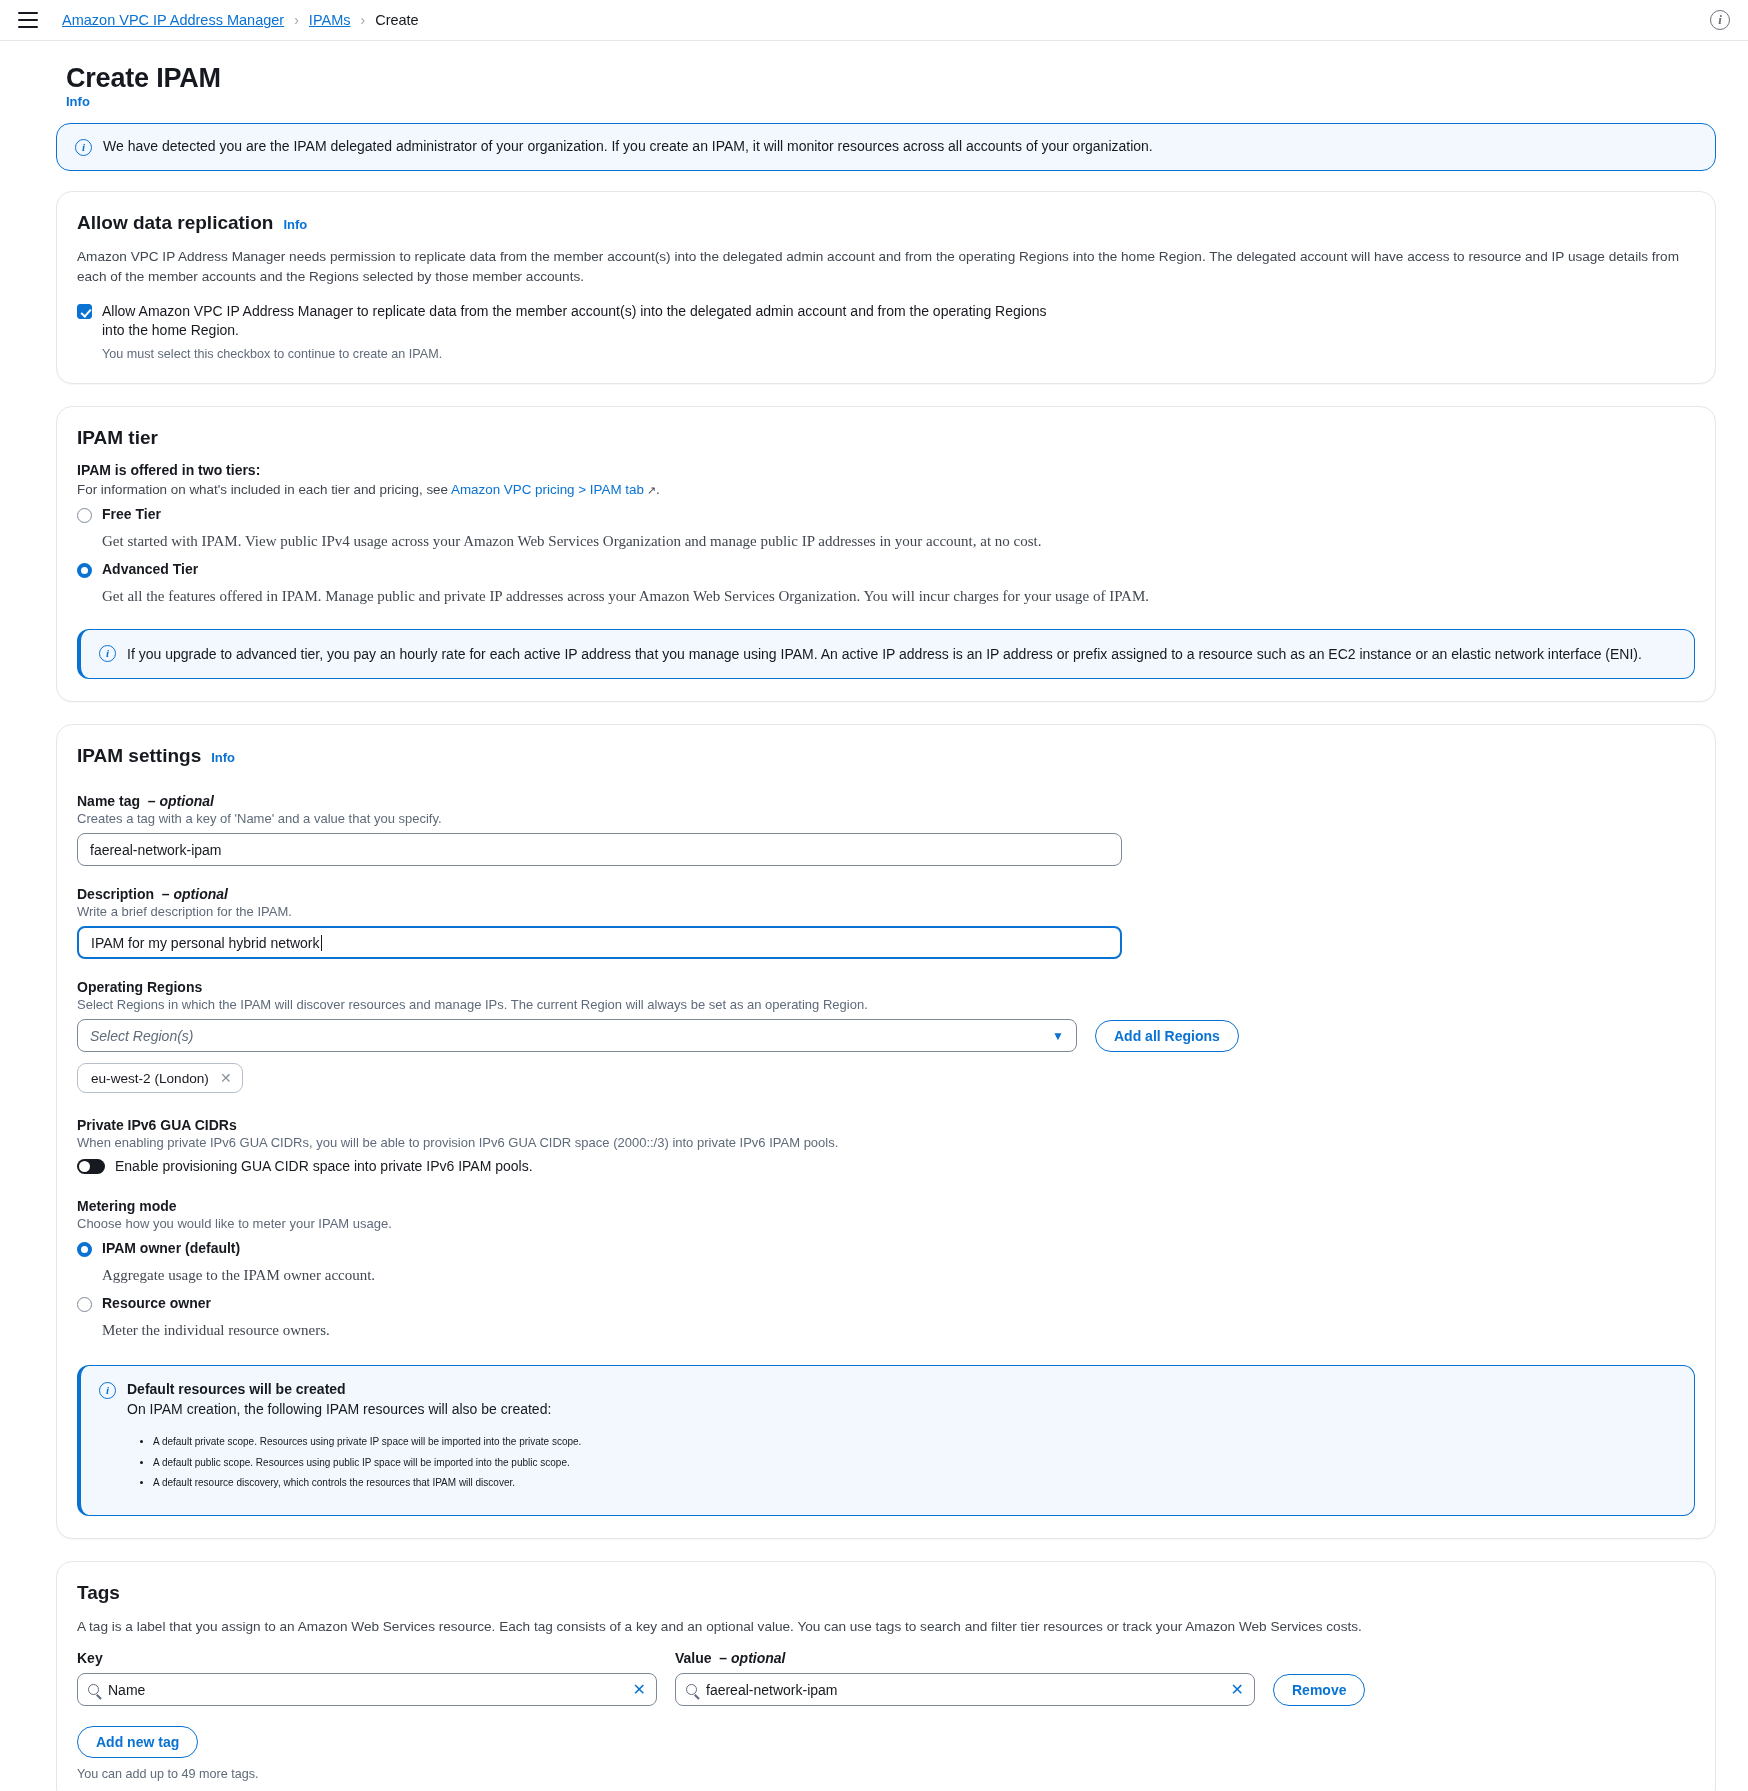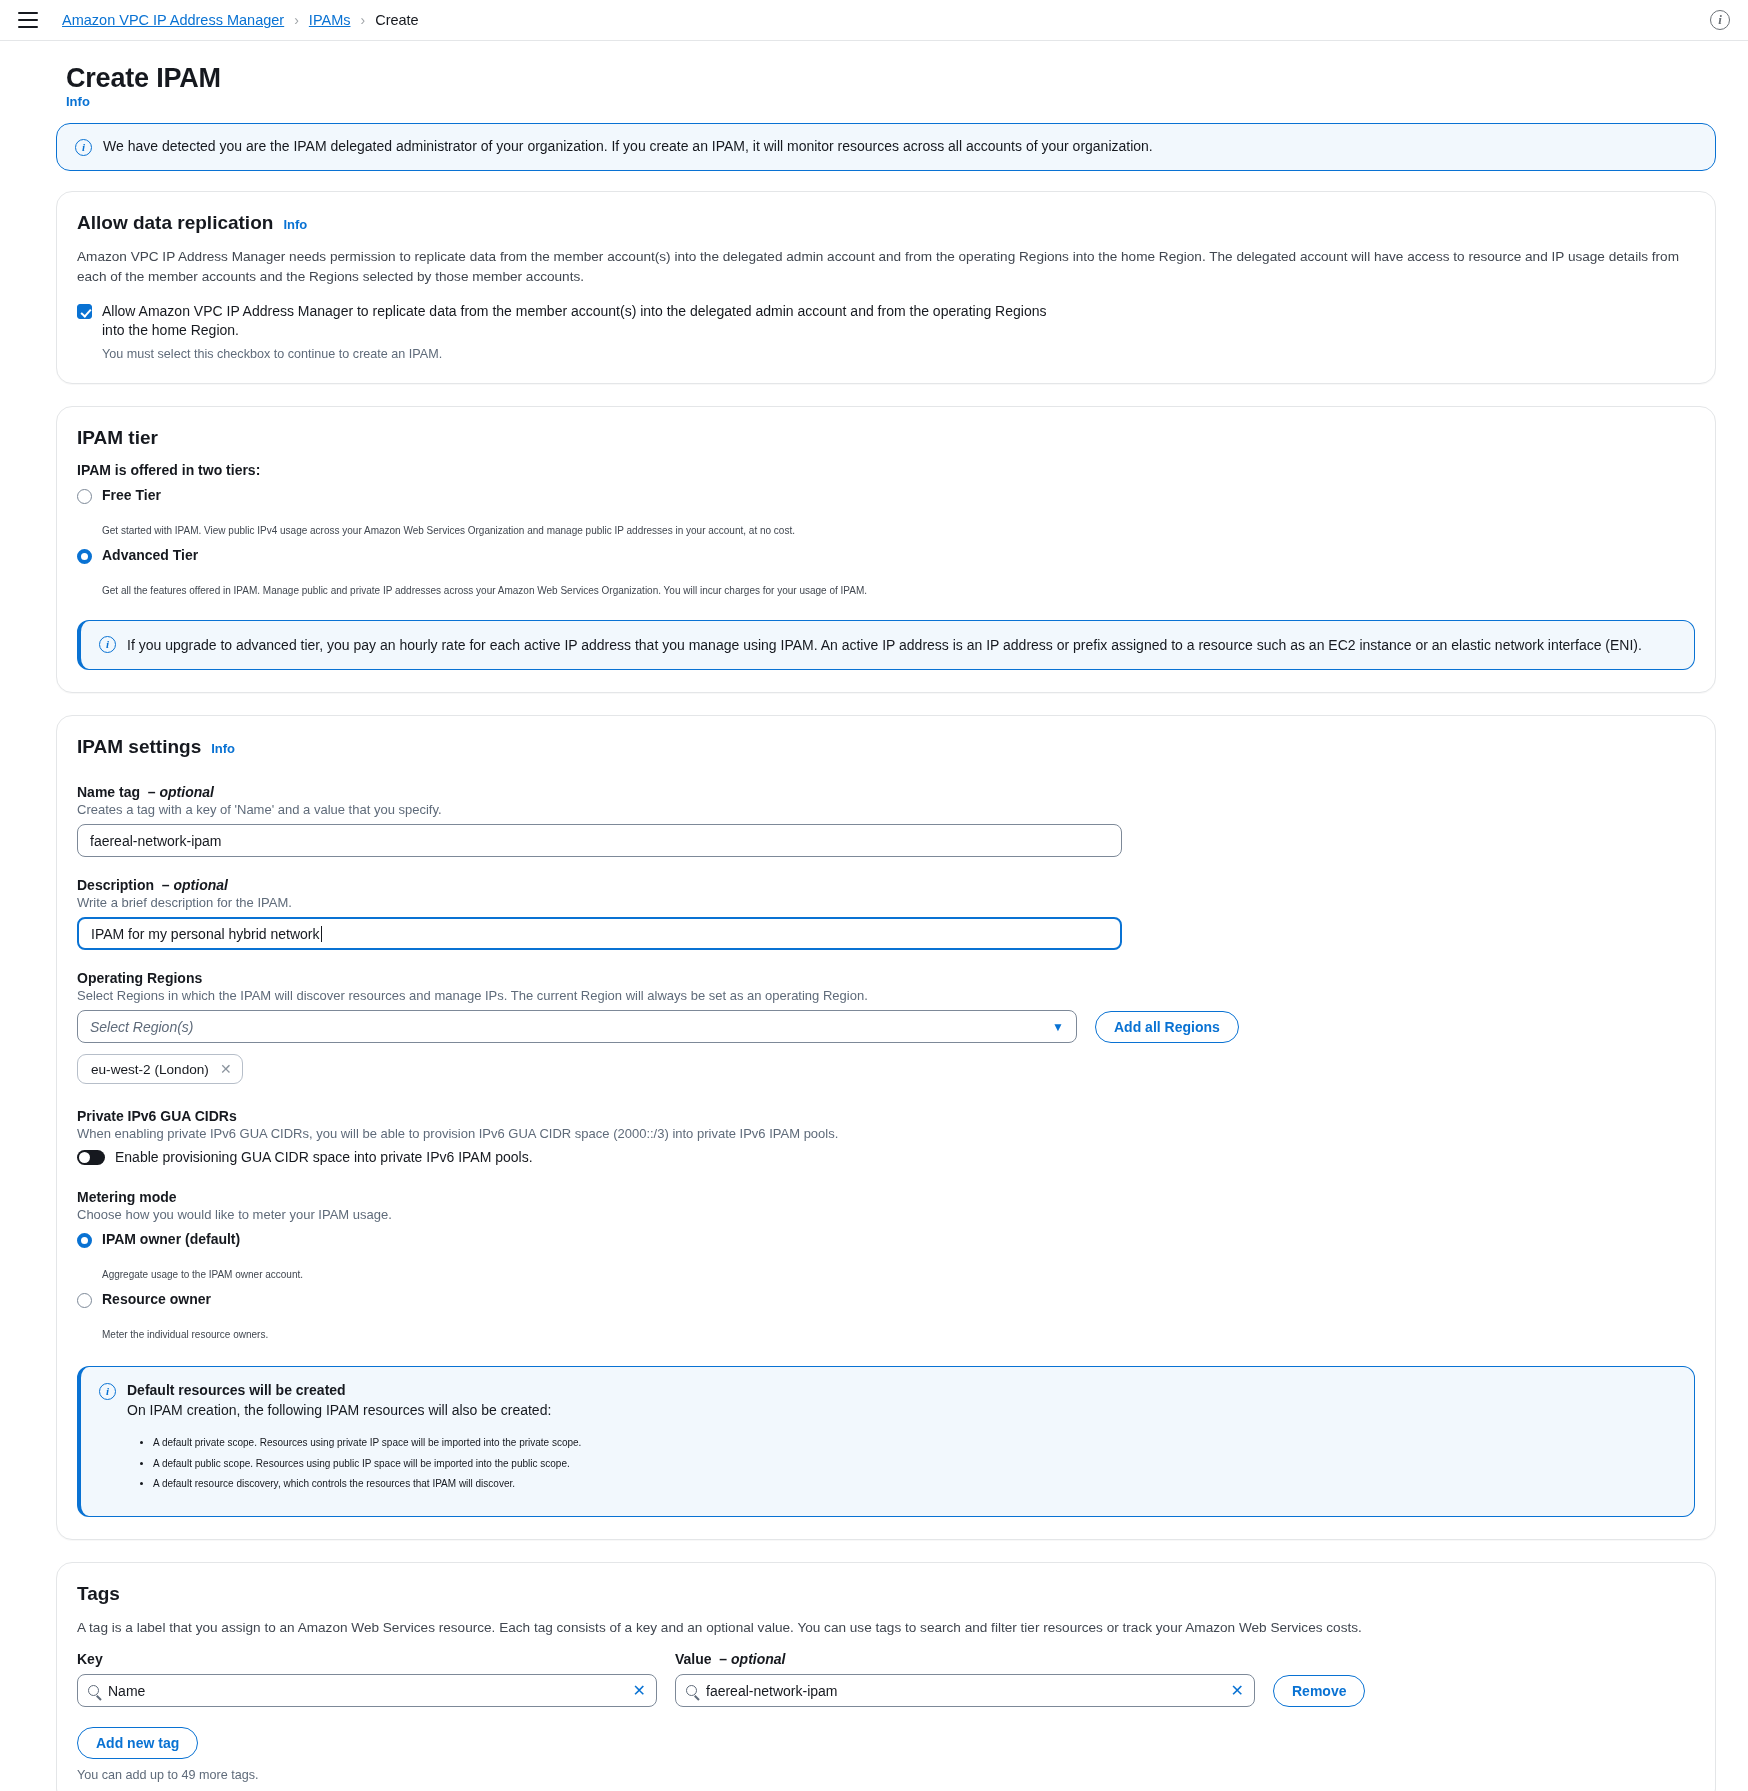--- a/index.html
+++ b/index.html
@@ -104,21 +104,21 @@
   .sub-desc { font-size: 13.4px; color: #414750; margin-top: 4px; }
   .radio-row { display: flex; align-items: flex-start; gap: 10px; margin-top: 9px; }
   .radio {
     flex: 0 0 auto;
     width: 15px; height: 15px; border-radius: 50%;
     border: 1.5px solid #7d8998; background: #fff;
     margin-top: 2px; cursor: pointer;
   }
   .radio.sel { border: 4px solid #0972d3; background: #fff; }
   .radio-label { font-size: 14px; font-weight: bold; }
-  .radio-sub { font-size: 10px; color: #414750; margin: 20px 0 0 25px; line-height: 1.4; }
+  .radio-sub { font-size: 15px; color: #414750; margin: 8px 0 0 25px; line-height: 1.4; font-family: Liberation Serif, serif; }
   .ext-link { color: #0972d3; text-decoration: none; cursor: pointer; }
   .ext-ico { display: inline-block; margin-left: 3px; font-size: 11px; }
 
   .inner-alert {
     border: 1px solid #0972d3;
     border-left: 4px solid #0972d3;
     border-radius: 12px;
     background: #f2f8fd;
     padding: 14px 18px;
     display: flex; gap: 11px; align-items: flex-start;
@@ -260,20 +260,23 @@
       <div class="check-label">Allow Amazon VPC IP Address Manager to replicate data from the member account(s) into the delegated admin account and from the operating Regions into the home Region.</div>
     </div>
     <div class="hint">You must select this checkbox to continue to create an IPAM.</div>
   </div>
 
   <div class="card">
     <div class="card-head">
       <h2>IPAM tier</h2>
     </div>
     <div class="sub-title">IPAM is offered in two tiers:</div>
+    <div class="sub-desc">
+      <span>For information on what's included in each tier and pricing, see </span><span class="ext-link">Amazon VPC pricing &gt; IPAM tab</span><span class="ext-ico">↗</span><span>.</span>
+    </div>
 
     <div class="radio-row">
       <div class="radio"></div>
       <div class="radio-label">Free Tier</div>
     </div>
     <div class="radio-sub">Get started with IPAM. View public IPv4 usage across your Amazon Web Services Organization and manage public IP addresses in your account, at no cost.</div>
 
     <div class="radio-row">
       <div class="radio sel"></div>
       <div class="radio-label">Advanced Tier</div>

